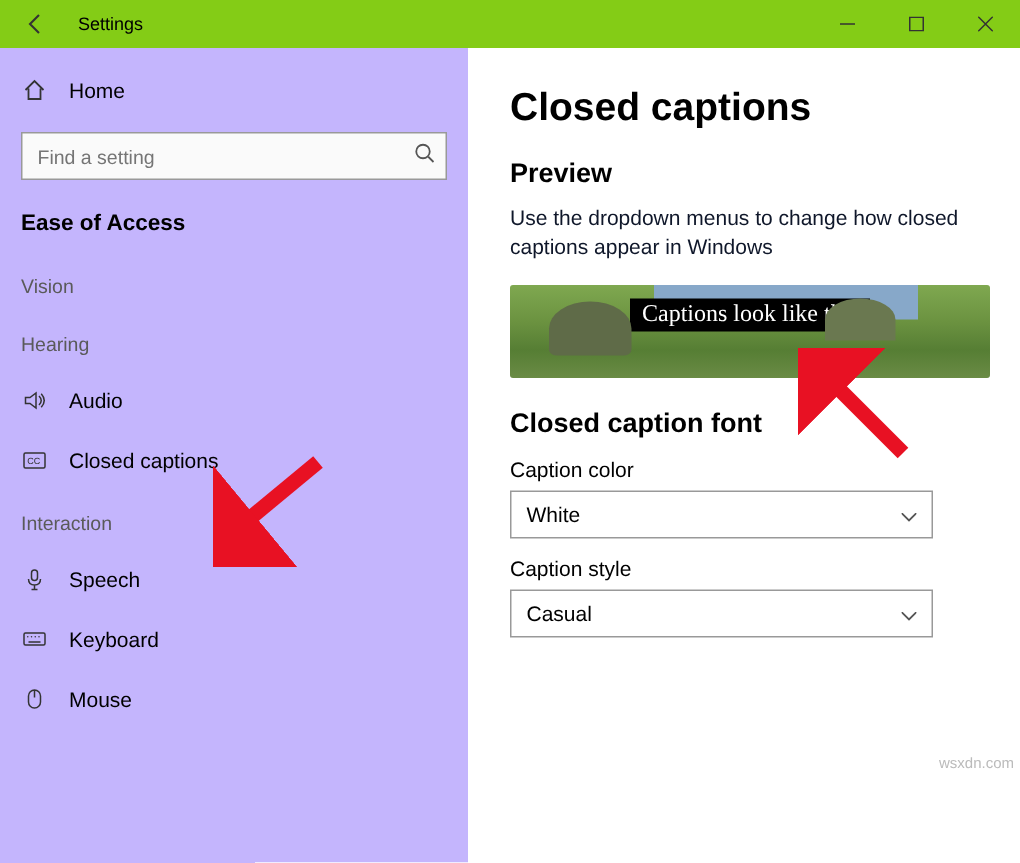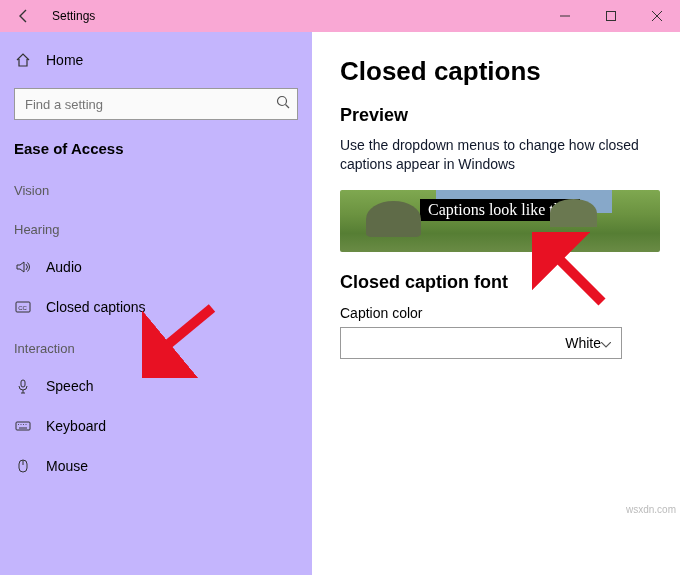--- a/index.html
+++ b/index.html
@@ -1,17 +1,17 @@
 <!DOCTYPE html>
 <html><head>
 <meta charset="utf-8">
 <style>
   * { box-sizing: border-box; margin: 0; padding: 0; font-family: "Segoe UI", sans-serif; }
   body { width: 680px; height: 575px; overflow: hidden; background: #fff; position: relative; }
-  .titlebar { height: 32px; background: #f9a8d4; display: flex; align-items: center; position: relative; }
+  .titlebar { height: 32px; background: #84cc16; display: flex; align-items: center; position: relative; }
   .back-btn { width: 48px; height: 32px; display: flex; align-items: center; justify-content: center; color: #333; }
   .title { font-size: 12px; color: #000; margin-left: 4px; }
   .winctrls { position: absolute; right: 0; top: 0; display: flex; }
   .winctrl { width: 46px; height: 32px; display: flex; align-items: center; justify-content: center; color: #333; }
   .container { display: flex; height: calc(575px - 32px); }
   .sidebar { width: 312px; background: #c4b5fd; padding-top: 8px; overflow: hidden; }
   .home-row { display: flex; align-items: center; height: 40px; padding-left: 14px; gap: 14px; color: #000; }
   .home-row .icon { width: 18px; display: flex; justify-content: center; }
   .home-row span.lbl { font-size: 14px; }
   .searchwrap { margin: 8px 14px 14px 14px; position: relative; }
@@ -26,21 +26,21 @@
   h1 { font-size: 26px; font-weight: 600; margin-bottom: 18px; }
   h2 { font-size: 18px; font-weight: 600; margin-bottom: 10px; }
   .desc { font-size: 14px; color: #0f172a; margin-bottom: 16px; max-width: 320px; line-height: 1.35; }
   .preview-img { width: 320px; height: 62px; position: relative; background: linear-gradient(#7fa850 0%, #6b9240 40%, #567e34 70%, #6a8b45 100%); border-radius: 2px; margin-bottom: 20px; overflow: hidden; }
   .preview-img::before { content:""; position:absolute; top:0; left:30%; width:55%; height:38%; background:#87a8c9; }
   .preview-img::after { content:""; position:absolute; top:18%; left:8%; width:55px; height:36px; background:#5f6b48; border-radius:50% 50% 10% 10%; box-shadow: 180px -6px 0 -4px #6a7850; }
   .caption-banner { position: absolute; top: 9px; left: 80px; background: #000; color: #fff; font-size: 16px; font-family: "Comic Sans MS", cursive; padding: 2px 8px; white-space: nowrap; }
   .fontsec { margin-top: 4px; }
   .field { margin-top: 12px; }
   .field-label { font-size: 14px; color: #000; margin-bottom: 6px; }
-  .dropdown { width: 282px; height: 32px; border: 1px solid #999; background: #fff; display: flex; align-items: center; justify-content: flex-end; padding: 0 10px; font-size: 14px; }
+  .dropdown { width: 282px; height: 32px; border: 1px solid #999; background: #fff; display: flex; align-items: center; justify-content: space-between; padding: 0 10px; font-size: 14px; }
   .chev { color: #555; }
   .arrow-red { position: absolute; pointer-events: none; }
   .arrow1 { left: 142px; top: 298px; }
   .arrow2 { left: 532px; top: 232px; }
   .watermark { position: absolute; right: 4px; bottom: 60px; font-size: 10px; color: #bbb; }
 </style>
 </head>
 <body>
 
 <div class="titlebar">
@@ -168,20 +168,29 @@
       <div class="field-label">Caption color</div>
       <div class="dropdown">
         <span>White</span>
         <span class="chev"><svg width="10" height="6">
               <path d="M0 0 L5 5 L10 0" stroke="#555" fill="none" stroke-width="1.2"></path>
             </svg></span>
       </div>
     </div>
 
 
+    <div class="field">
+      <div class="field-label">Caption style</div>
+      <div class="dropdown">
+        <span>Casual</span>
+        <span class="chev"><svg width="10" height="6">
+              <path d="M0 0 L5 5 L10 0" stroke="#555" fill="none" stroke-width="1.2"></path>
+            </svg></span>
+      </div>
+    </div>
   </div>
 </div>
 
 <svg class="arrow-red arrow1" width="80" height="80">
   <defs>
       <marker id="ah1" markerWidth="10" markerHeight="10" refX="2" refY="5" orient="auto">
         <path d="M0 0 L10 5 L0 10 Z" fill="#e81123"></path>
       </marker>
     </defs>
   <line x1="70" y1="10" x2="12" y2="58" stroke="#e81123" stroke-width="10" marker-end="url(#ah1)"></line>

